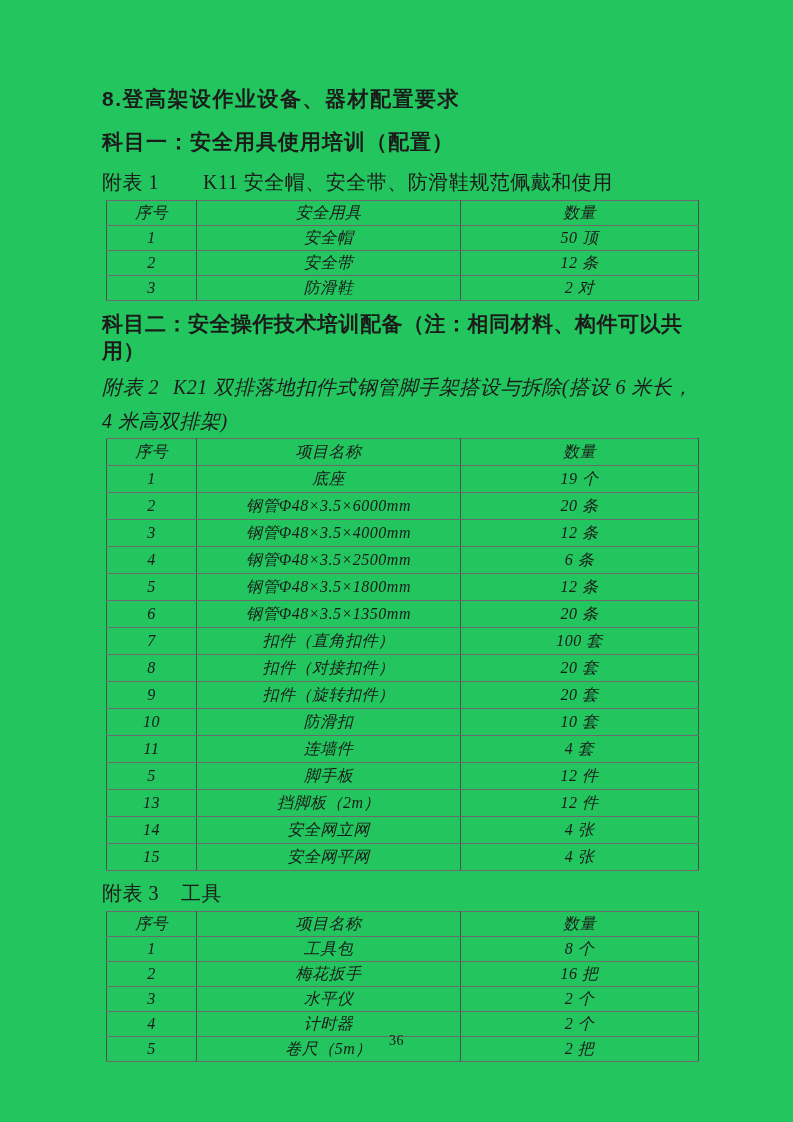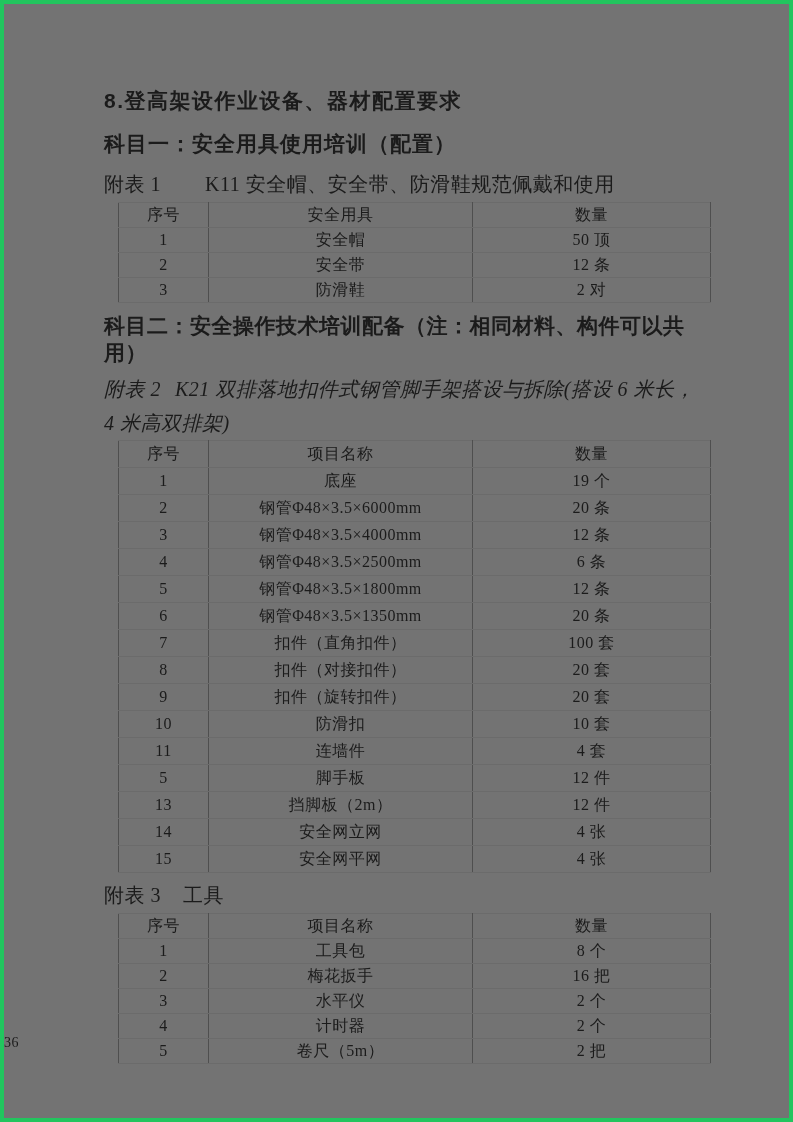--- a/index.html
+++ b/index.html
@@ -5,22 +5,22 @@
   html, body {
     margin: 0;
     padding: 0;
     background: #e9e9e9;
   }
   .page {
     position: relative;
     width: 793px;
     height: 1122px;
     margin: 0 auto;
-    background: #737373;
-    border: 4px solid #22c55e;
+    background: #22c55e;
+    border: 2px solid #22c55e;
     box-sizing: border-box;
     color: #1b1b1b;
     font-family: "Liberation Serif", "DejaVu Serif", serif;
     overflow: hidden;
   }
   .content {
     position: absolute;
     left: 100px;
     top: 84px;
     width: 614px;
@@ -54,23 +54,24 @@
   .table-caption.multiline {
     line-height: 34px;
     margin: 0;
     font-style: italic;
   }
   .caption-gap-wide { margin-left: 44px; margin-top: 26px; }
   .caption-gap-mid  { margin-left: 14px; }
   .caption-gap-sm   { margin-left: 22px; margin-top: 44px; }
   table.data-table {
     width: 592px;
-    margin: 0 0 4px 14px;
+    margin: 0 0 4px 4px;
     border-collapse: collapse;
     table-layout: fixed;
+    font-style: italic;
   }
   table.data-table th,
   table.data-table td {
     border: 1px solid #4f4f4f;
     border-top-color: #6b6b6b;
     border-bottom-color: #6b6b6b;
     text-align: center;
     vertical-align: middle;
     font-size: 16px;
     font-weight: normal;
@@ -86,21 +87,21 @@
     height: 26px;
     line-height: 26px;
   }
   .spacer-after-t1 { height: 5px; }
   .spacer-after-t2 { height: 6px; }
   .page-number {
     position: absolute;
     left: 0;
     top: 1031px;
     width: 100%;
-    text-align: left;
+    text-align: center;
     font-size: 14px;
     letter-spacing: 0.5px;
   }
 </style>
 </head>
 <body>
 
 <div class="page">
   <div class="content">
 

